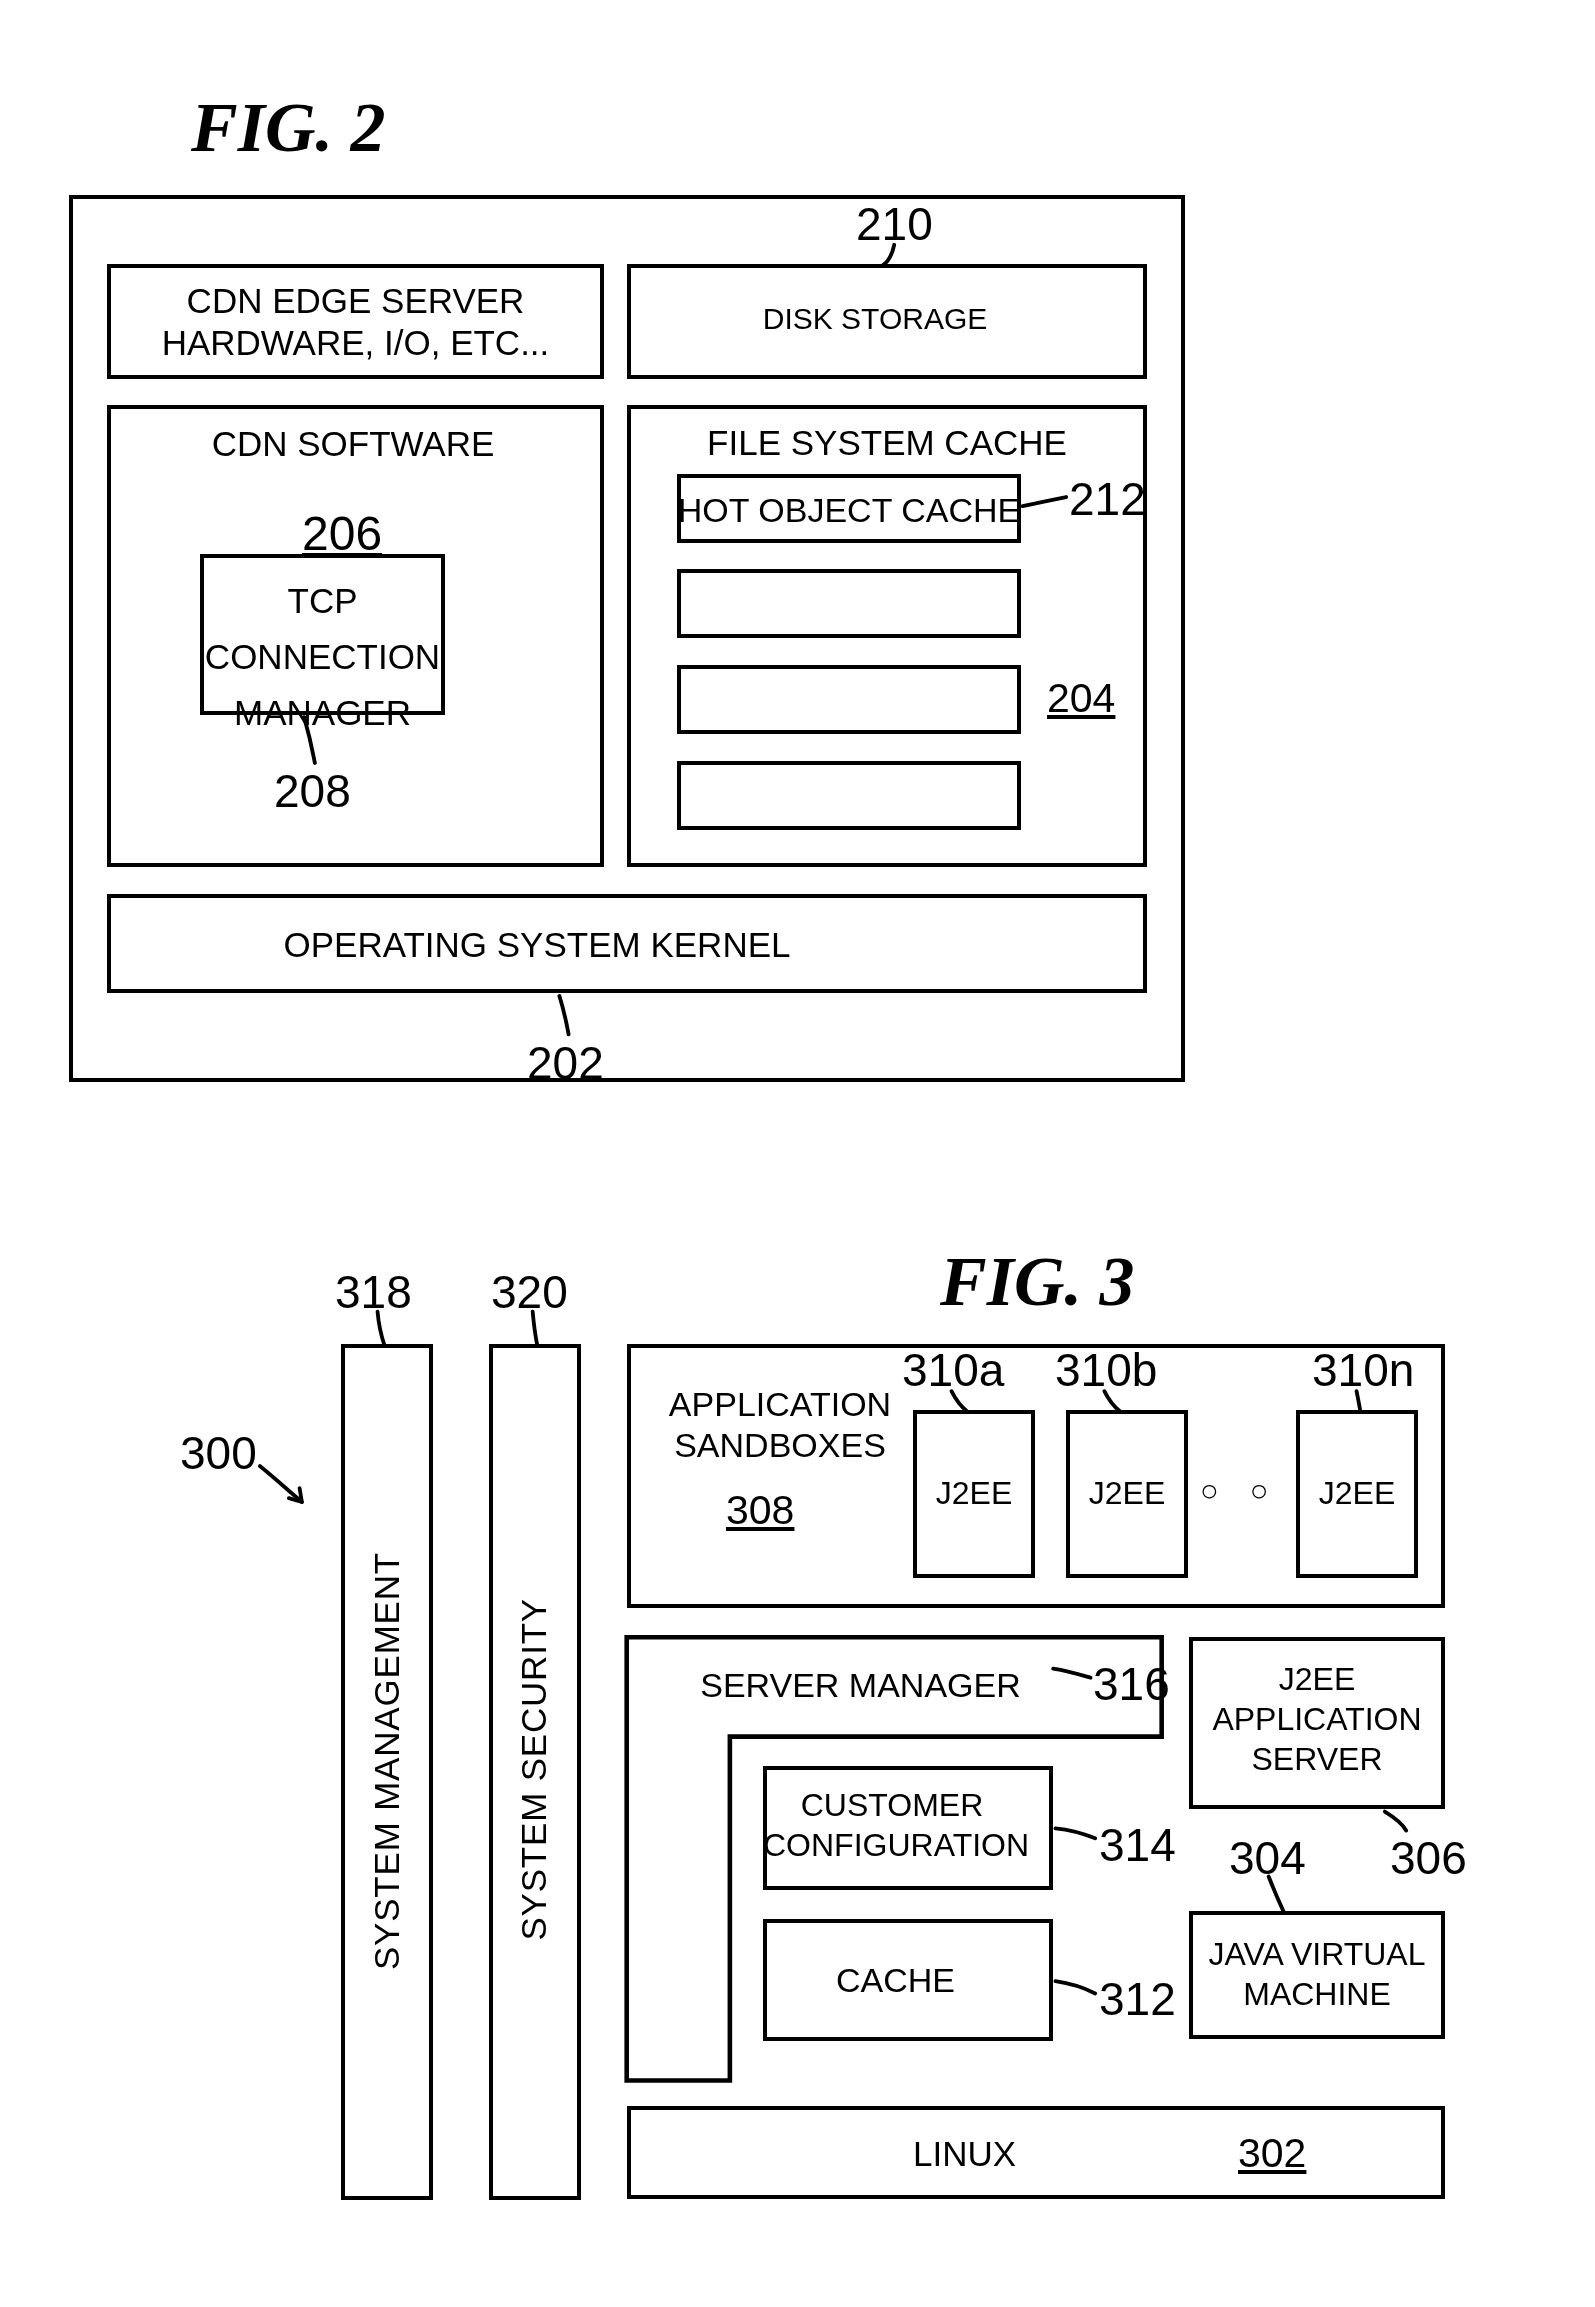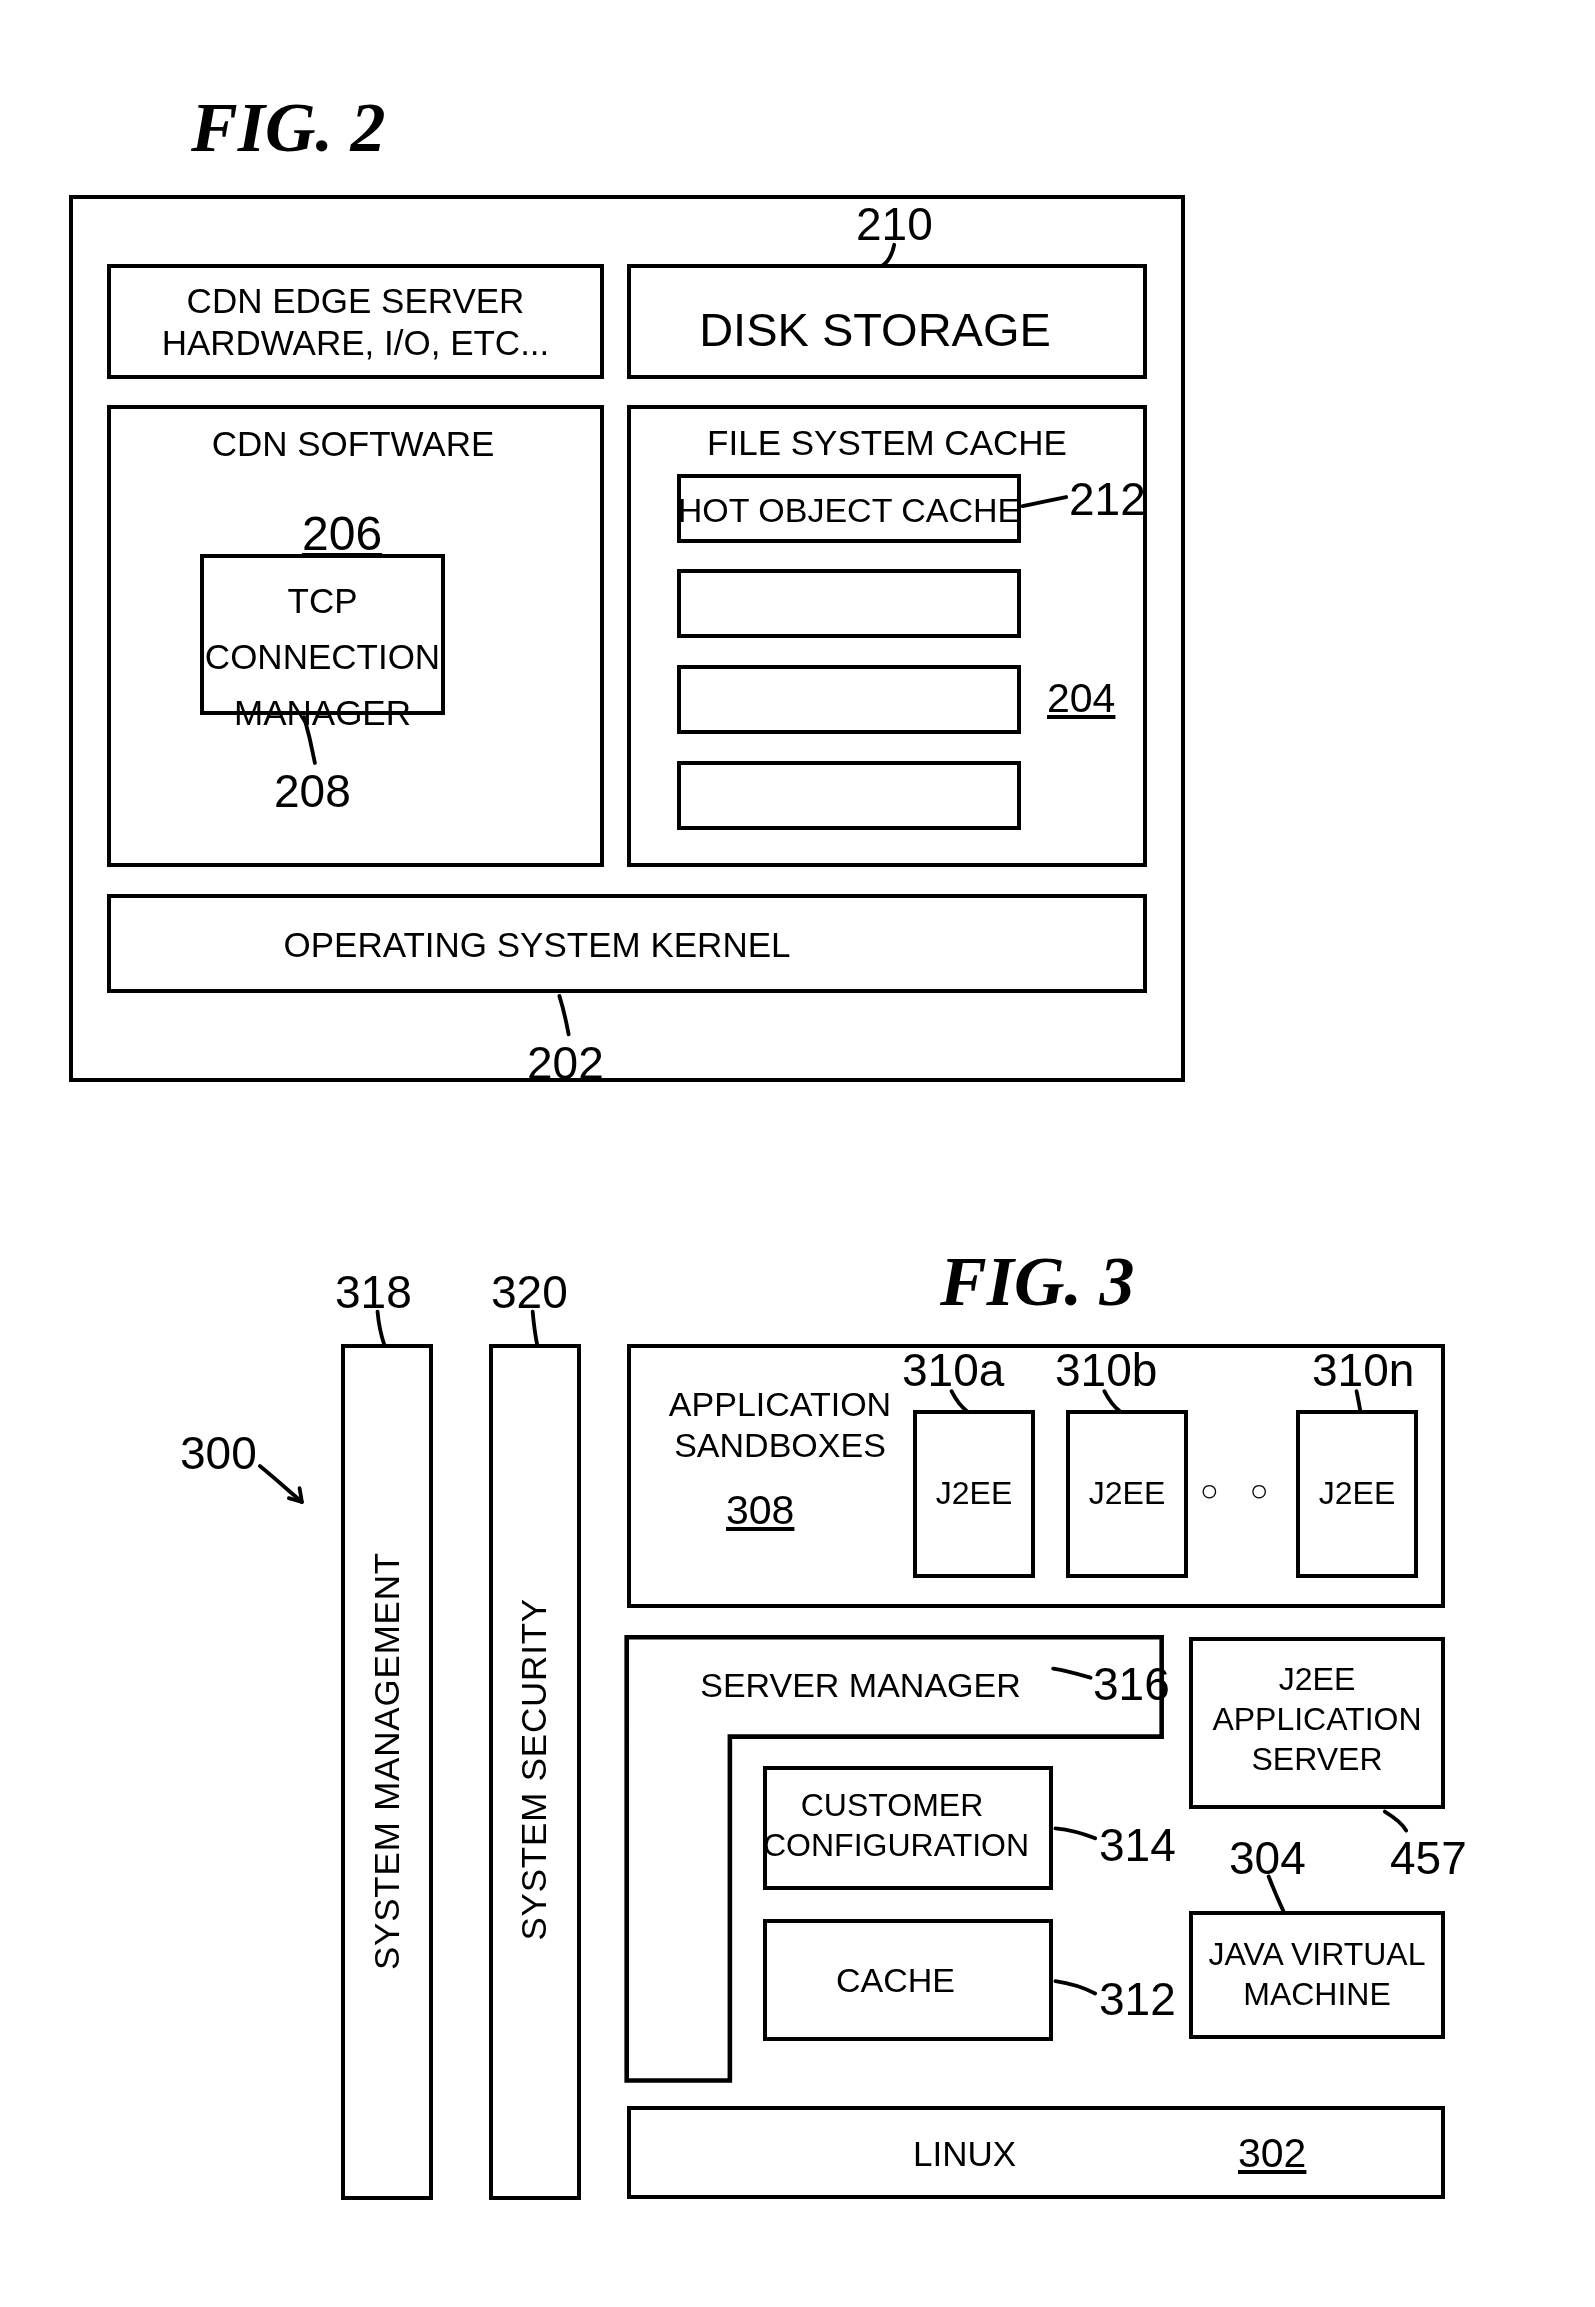--- a/index.html
+++ b/index.html
@@ -58,21 +58,21 @@
 
 <div class="lbl figtitle" style="left:191px; top:88px;">FIG. 2</div>
 
 <div class="box" style="left:69px; top:195px; width:1116px; height:887px;"></div>
 
 <div class="box" style="left:107px; top:264px; width:497px; height:115px;"></div>
 <div class="lbl" style="left:107px; top:280px; width:497px; font-size:35px; line-height:42px;">CDN EDGE SERVER
 HARDWARE, I/O, ETC...</div>
 
 <div class="box" style="left:627px; top:264px; width:520px; height:115px;"></div>
-<div class="lbl" style="left:627px; top:302px; width:496px; font-size:47px;">DISK STORAGE</div>
+<div class="lbl" style="left:627px; top:302px; width:496px; font-size:30px;">DISK STORAGE</div>
 
 <div class="lbl reftxt" style="left:856px; top:197px;">210</div>
 <svg class="leader" style="left:0;top:0;width:1595px;height:2307px;" viewBox="0 0 2087 3018" width="1595" height="2307">
   <path d="M 1170 320 C 1168 330, 1165 340, 1155 347"></path>
 </svg>
 
 <div class="box" style="left:107px; top:405px; width:497px; height:462px;"></div>
 <div class="lbl" style="left:107px; top:424px; width:492px; font-size:35px;">CDN SOFTWARE</div>
 <div class="lbl uline" style="left:302px; top:478px; font-size:48px;margin-top:28px;">206</div>
 
@@ -179,21 +179,21 @@
 <div class="lbl" style="left:763px; top:1961px; width:265px; font-size:34px;">CACHE</div>
 <div class="lbl reftxt" style="left:1099px; top:1972px;">312</div>
 <svg class="leader" style="left:0;top:0;width:1595px;height:2307px;" viewBox="0 0 2087 3018" width="1595" height="2307">
   <path d="M 1433 2608 C 1423 2603, 1402 2595, 1381 2592"></path>
 </svg>
 
 <div class="box" style="left:1189px; top:1637px; width:256px; height:172px;"></div>
 <div class="lbl" style="left:1189px; top:1659px; width:256px; font-size:32px; line-height:40px;">J2EE
 APPLICATION
 SERVER</div>
-<div class="lbl reftxt" style="left:1390px; top:1831px;">457</div>
+<div class="lbl reftxt" style="left:1390px; top:1831px;">306</div>
 <svg class="leader" style="left:0;top:0;width:1595px;height:2307px;" viewBox="0 0 2087 3018" width="1595" height="2307">
   <path d="M 1840 2395 C 1835 2385, 1825 2378, 1812 2370"></path>
 </svg>
 
 <div class="box" style="left:1189px; top:1911px; width:256px; height:128px;"></div>
 <div class="lbl" style="left:1189px; top:1934px; width:256px; font-size:32px; line-height:40px;">JAVA VIRTUAL
 MACHINE</div>
 <div class="lbl reftxt" style="left:1229px; top:1831px;">304</div>
 <svg class="leader" style="left:0;top:0;width:1595px;height:2307px;" viewBox="0 0 2087 3018" width="1595" height="2307">
   <path d="M 1660 2455 C 1665 2468, 1672 2485, 1680 2502"></path>

